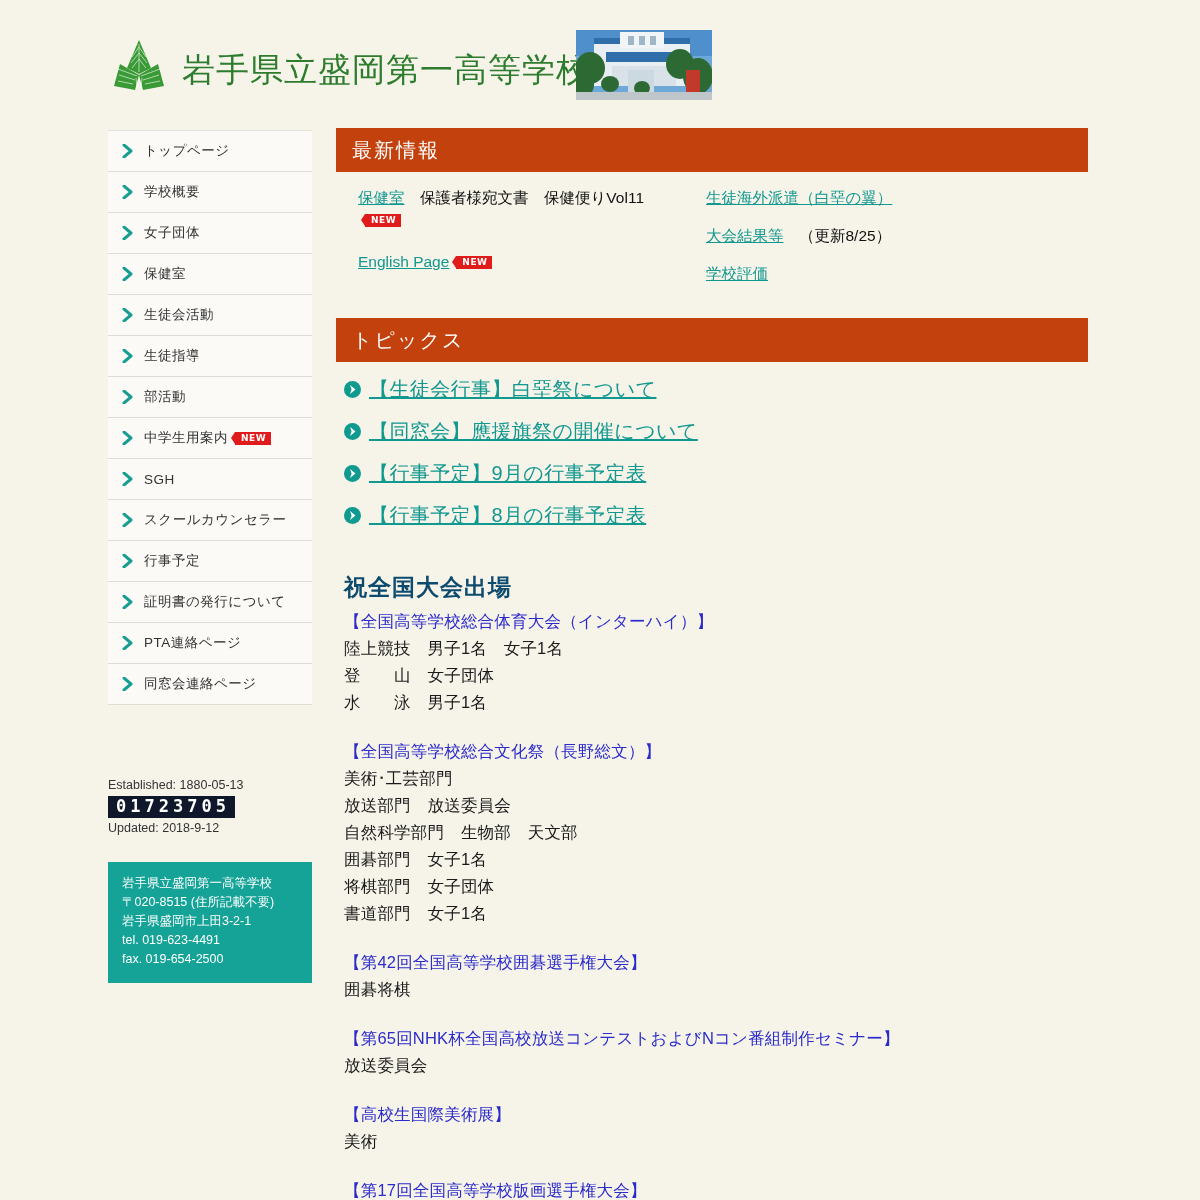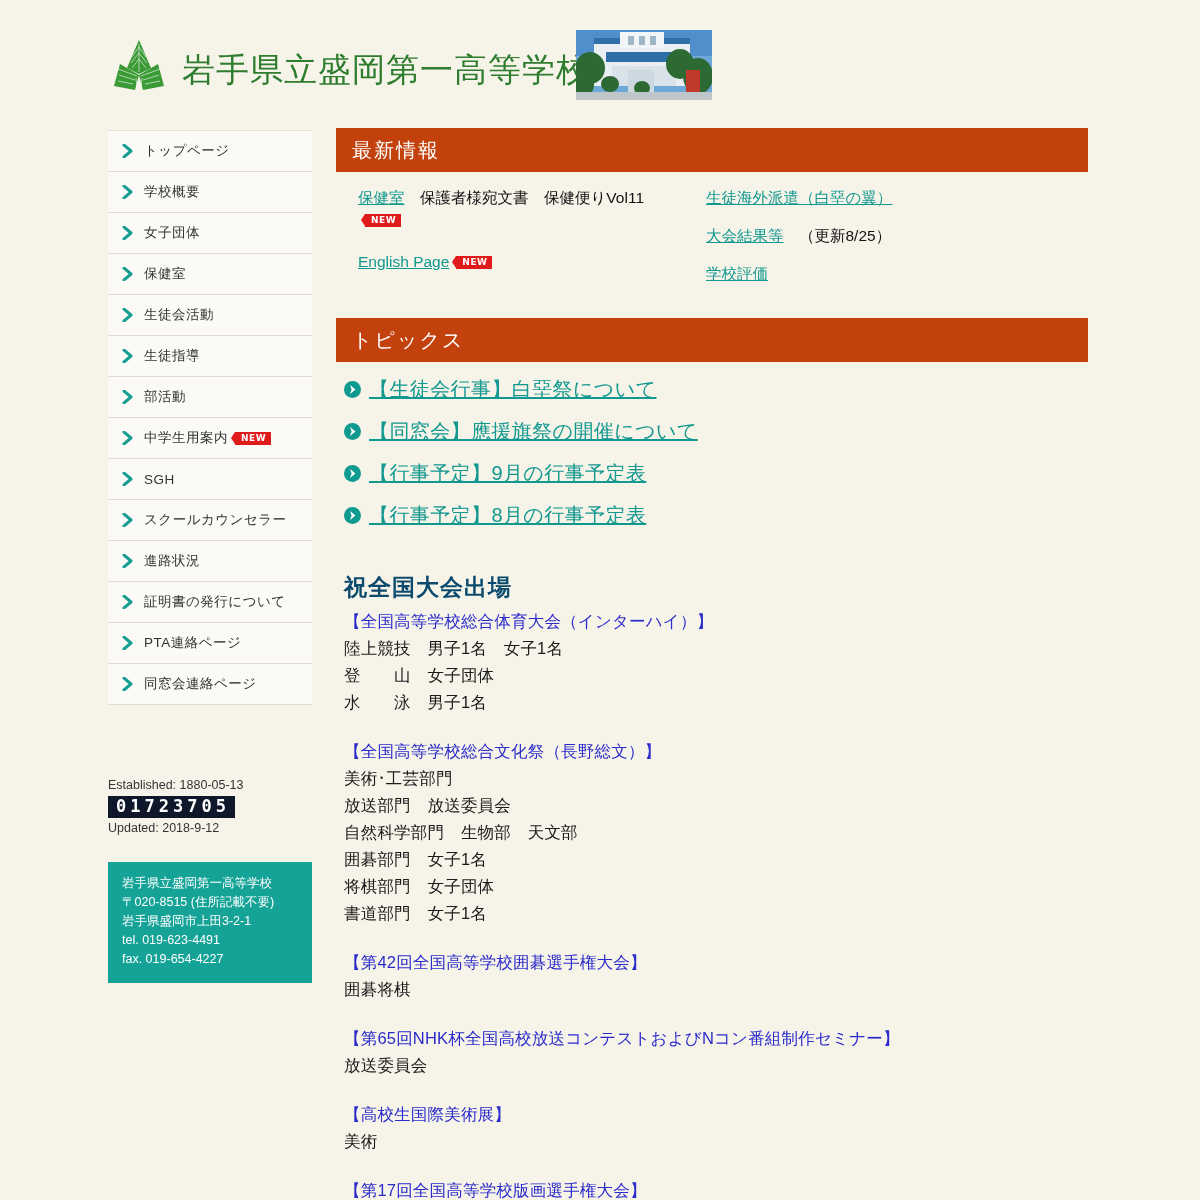--- a/index.html
+++ b/index.html
@@ -380,21 +380,21 @@
       <li class="nav-item">
         <span class="nav-chevron"><svg viewBox="0 0 12 14" width="12" height="14">
               <path d="M2 1 L9 7 L2 13" fill="none" stroke="#179e90" stroke-width="3" stroke-linecap="round" stroke-linejoin="round"></path>
             </svg></span>
         <span class="nav-label">スクールカウンセラー</span>
       </li>
       <li class="nav-item">
         <span class="nav-chevron"><svg viewBox="0 0 12 14" width="12" height="14">
               <path d="M2 1 L9 7 L2 13" fill="none" stroke="#179e90" stroke-width="3" stroke-linecap="round" stroke-linejoin="round"></path>
             </svg></span>
-        <span class="nav-label">進路状況</span>
+        <span class="nav-label">行事予定</span>
       </li>
       <li class="nav-item">
         <span class="nav-chevron"><svg viewBox="0 0 12 14" width="12" height="14">
               <path d="M2 1 L9 7 L2 13" fill="none" stroke="#179e90" stroke-width="3" stroke-linecap="round" stroke-linejoin="round"></path>
             </svg></span>
         <span class="nav-label">証明書の発行について</span>
       </li>
       <li class="nav-item">
         <span class="nav-chevron"><svg viewBox="0 0 12 14" width="12" height="14">
               <path d="M2 1 L9 7 L2 13" fill="none" stroke="#179e90" stroke-width="3" stroke-linecap="round" stroke-linejoin="round"></path>
@@ -414,21 +414,21 @@
     <div class="counter-label">Established: 1880-05-13</div>
     <div class="counter-digits">01723705</div>
     <div class="counter-label">Updated: 2018-9-12</div>
   </div>
 
   <div class="contact-box">
     <div class="contact-line">岩手県立盛岡第一高等学校</div>
     <div class="contact-line">〒020-8515 (住所記載不要)</div>
     <div class="contact-line">岩手県盛岡市上田3-2-1</div>
     <div class="contact-line">tel. 019-623-4491</div>
-    <div class="contact-line">fax. 019-654-4227</div>
+    <div class="contact-line">fax. 019-654-2500</div>
   </div>
 
   <main class="main">
 
     <div class="section-bar">最新情報</div>
     <div class="news-grid">
       <div class="news-col left">
         <div class="news-row tall">
           <a class="link">保健室</a><span class="plain">　保護者様宛文書　保健便りVol11</span>
           <div class="badge-line"><span class="badge-new">NEW</span></div>

